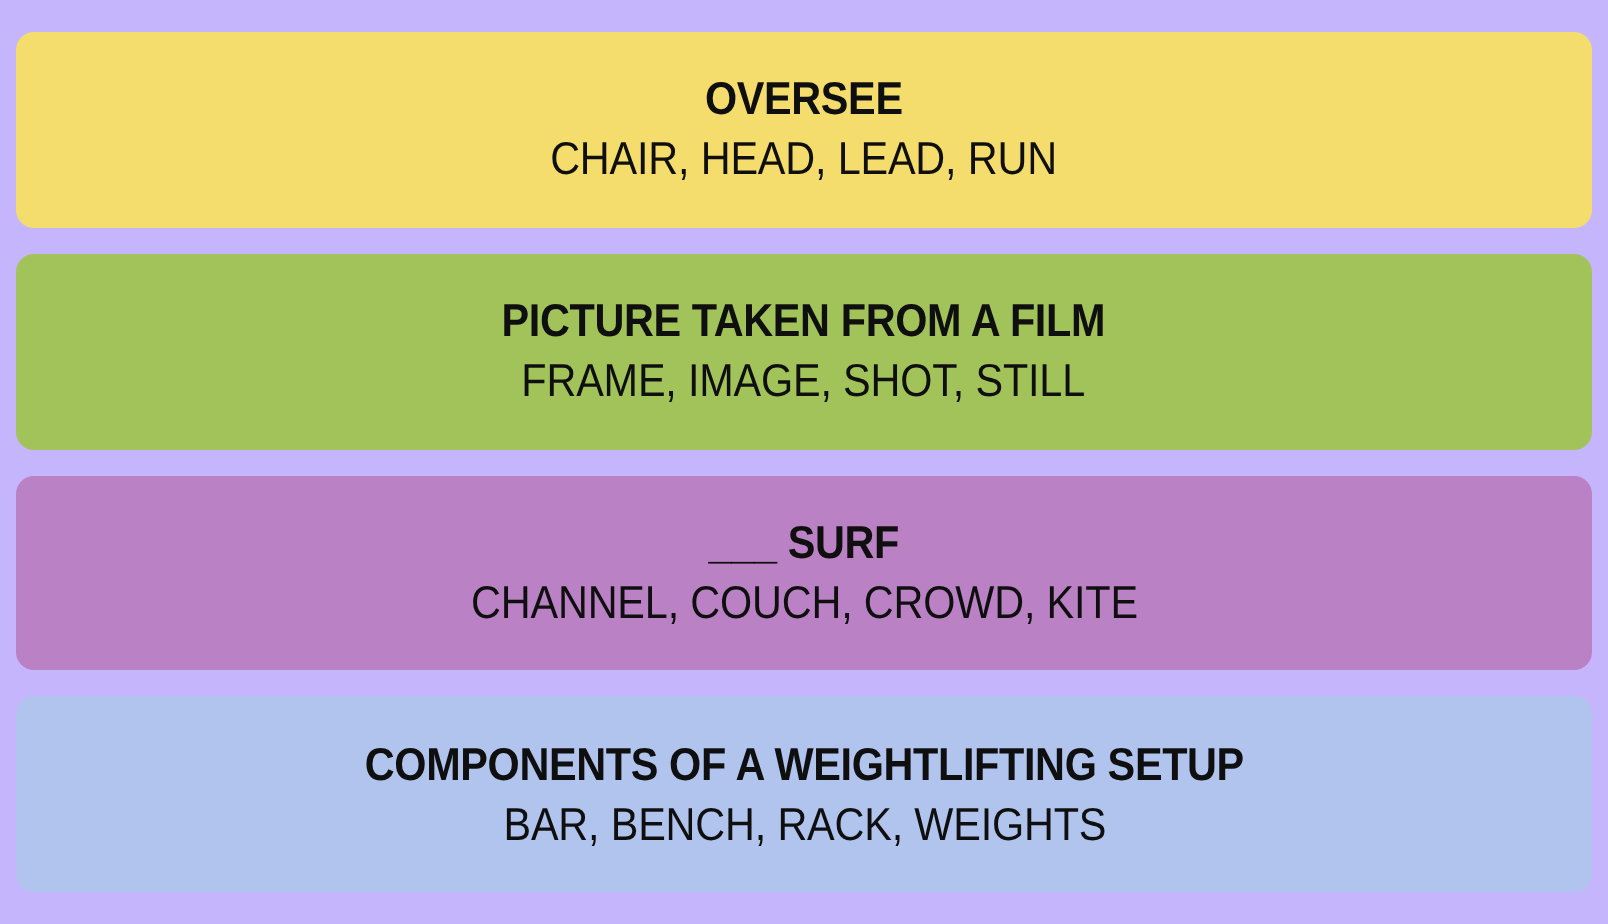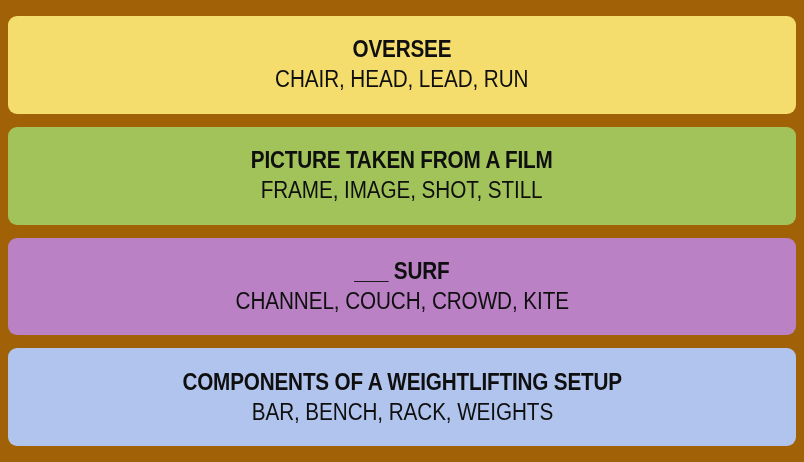--- a/index.html
+++ b/index.html
@@ -52,21 +52,21 @@
     line-height: 1.22;
     transform: scaleX(0.90);
     transform-origin: center center;
     white-space: nowrap;
     margin-top: 2px;
   }
 </style>
 </head>
 <body>
 
-<div id="board" style="background: #a16207;">
+<div id="board" style="background: #c4b5fd;">
 
   <div class="group-card" style="background: rgb(245, 221, 109);">
     <div class="group-title" style="color: rgb(15, 15, 15);">OVERSEE</div>
     <div class="group-members" style="color: rgb(15, 15, 15);">CHAIR, HEAD, LEAD, RUN</div>
   </div>
 
   <div class="group-card" style="background: rgb(161, 195, 90);">
     <div class="group-title" style="color: rgb(15, 15, 15);">PICTURE TAKEN FROM A FILM</div>
     <div class="group-members" style="color: rgb(15, 15, 15);">FRAME, IMAGE, SHOT, STILL</div>
   </div>

